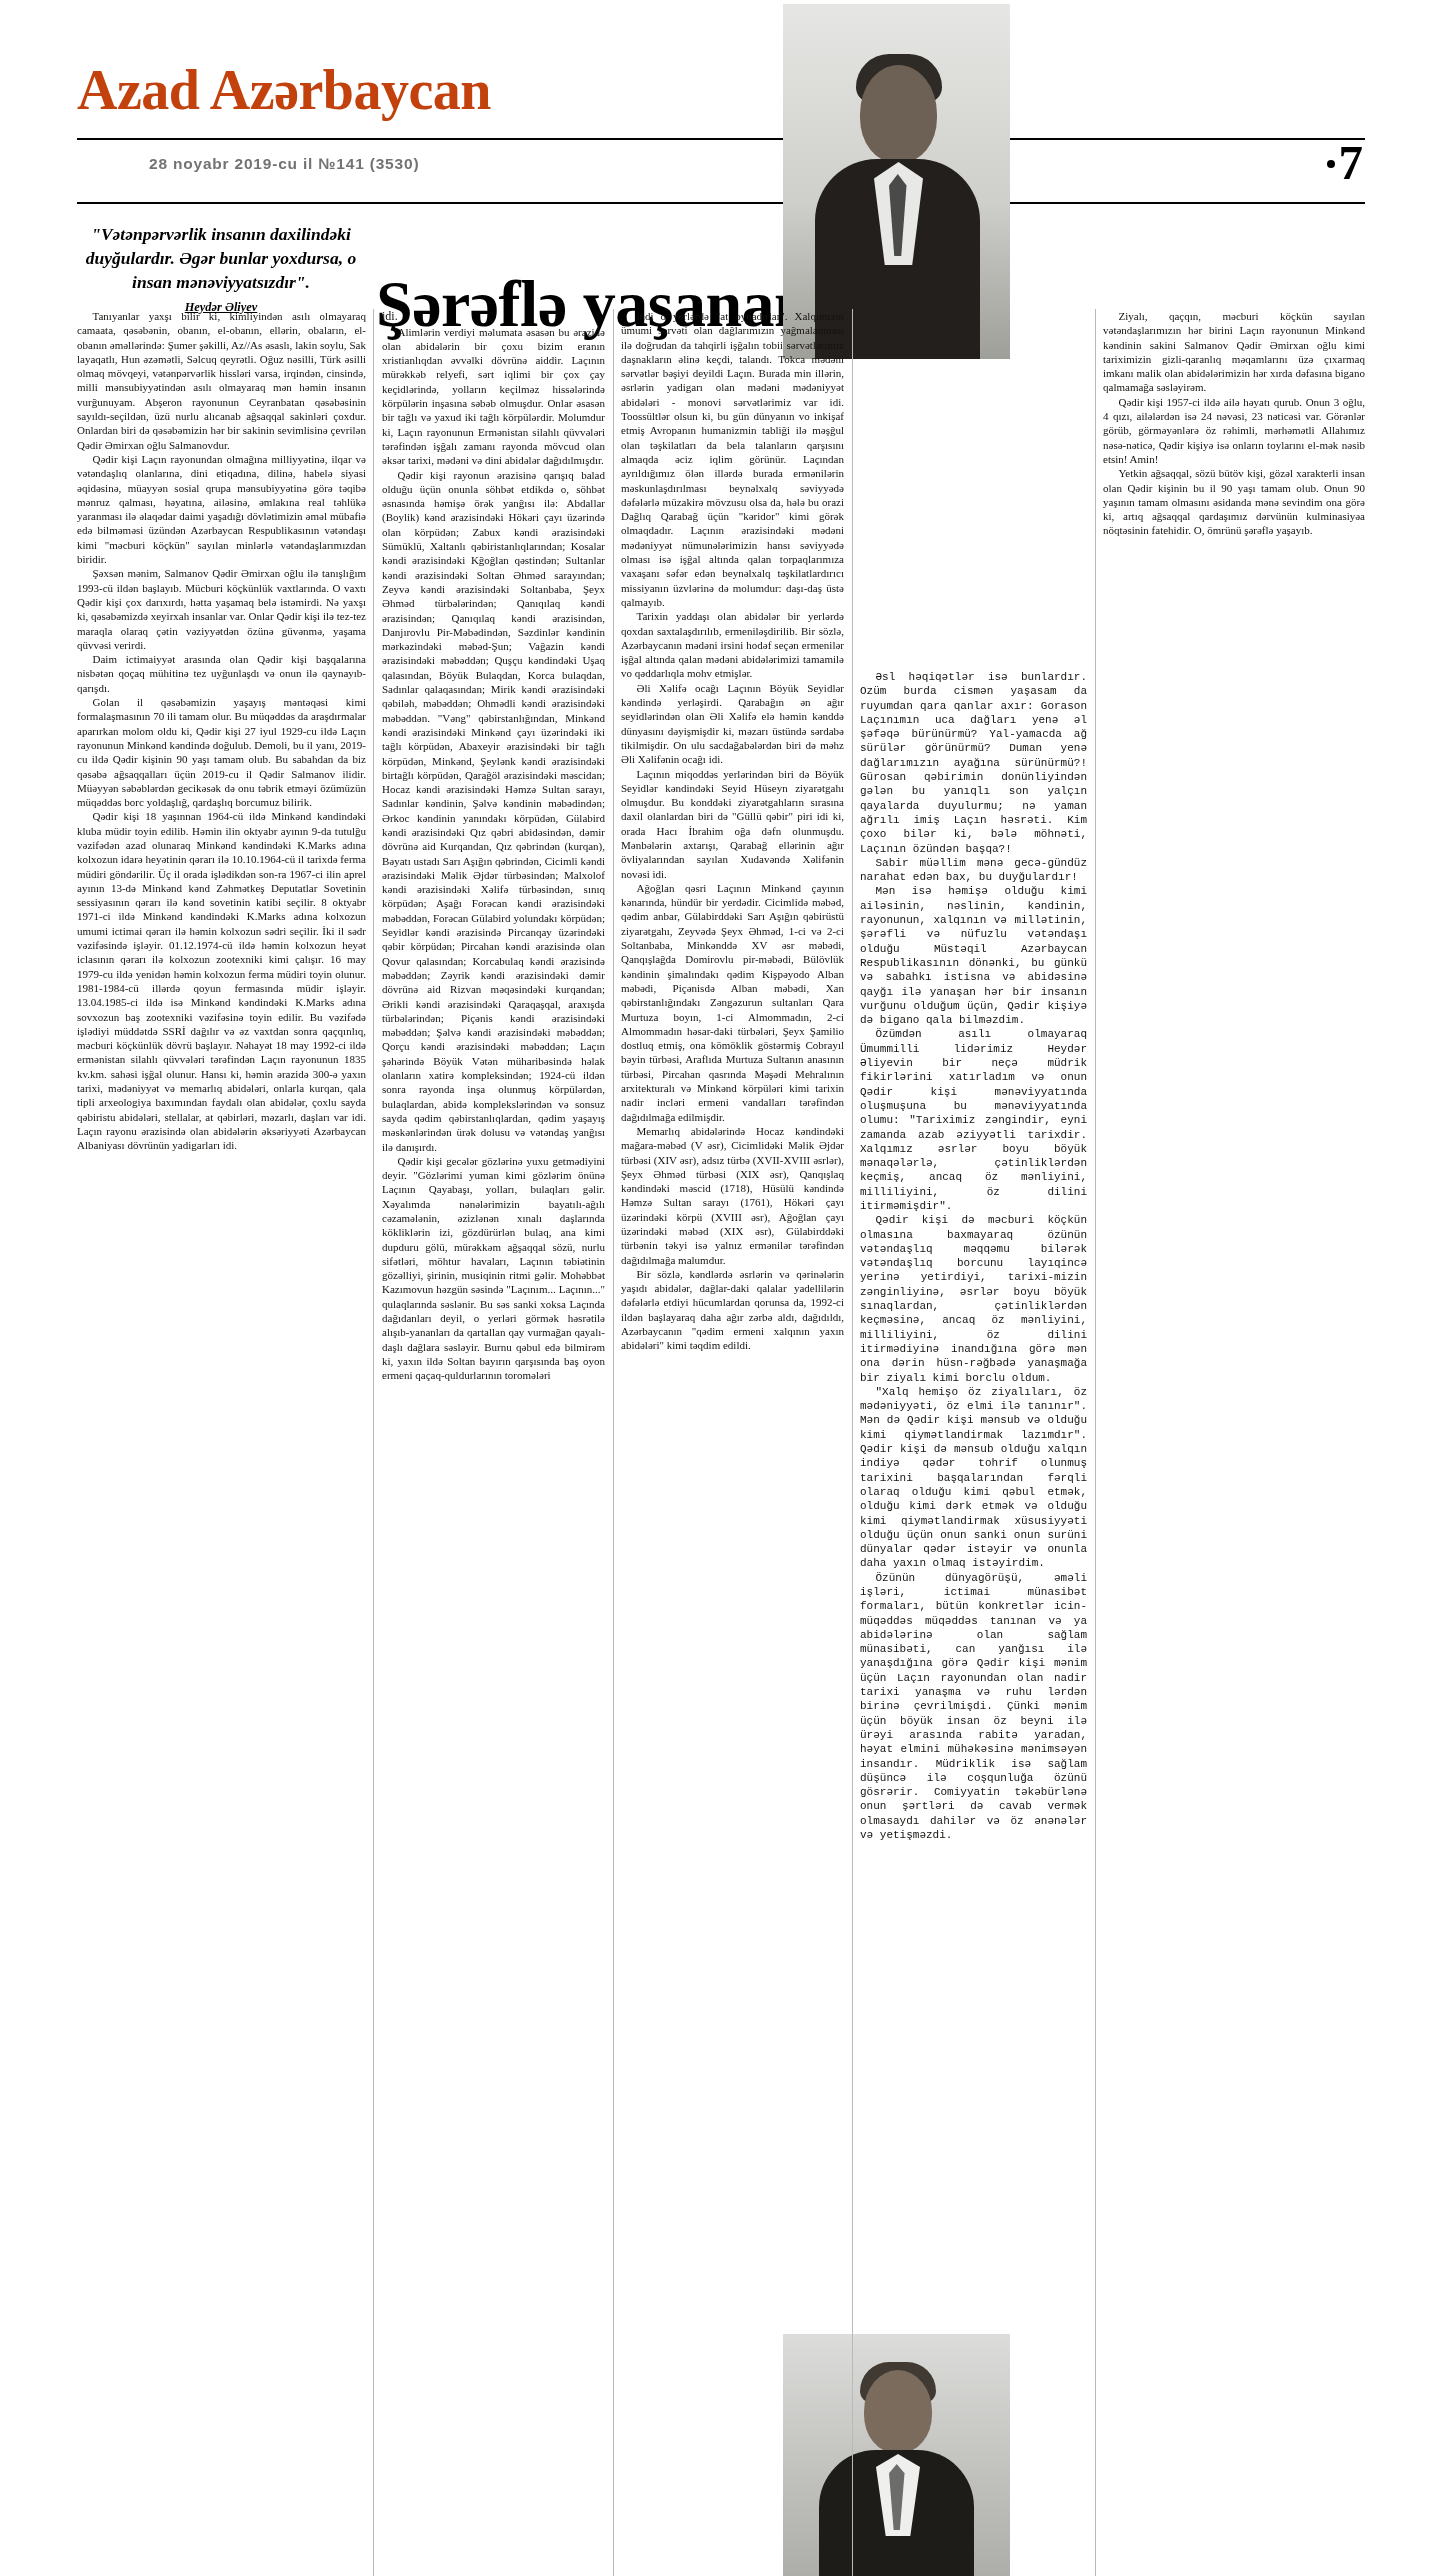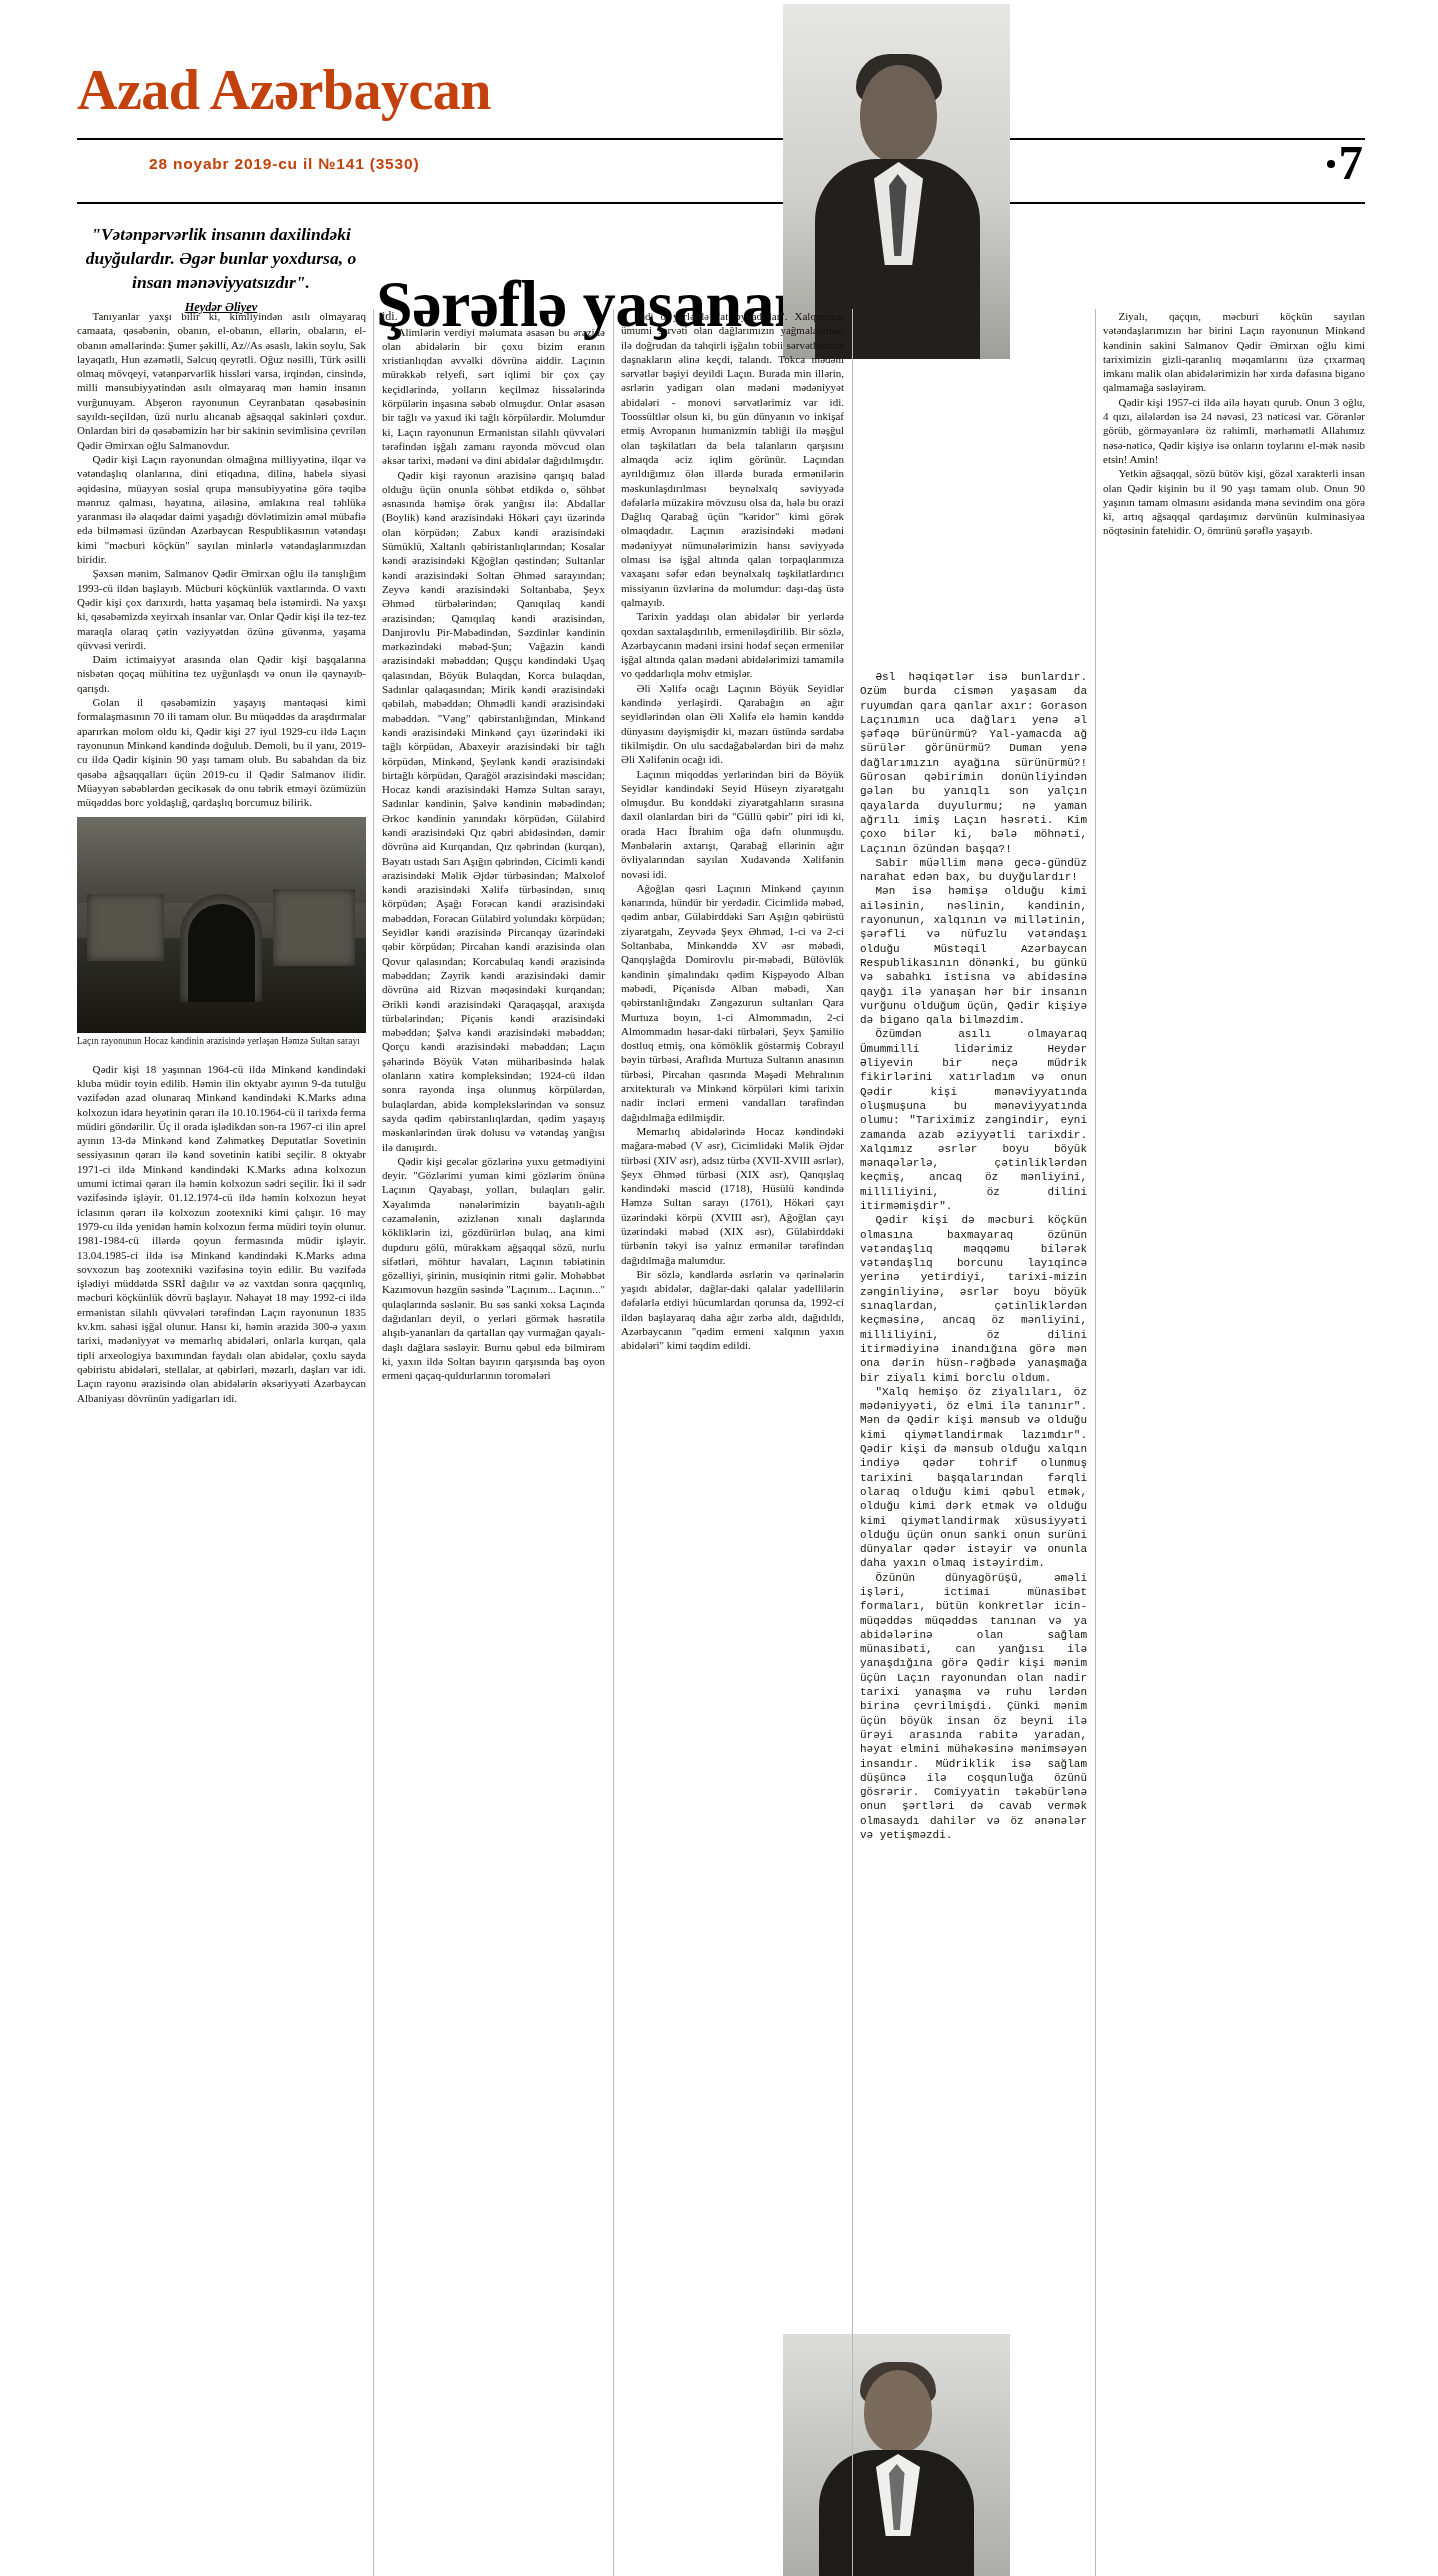--- a/index.html
+++ b/index.html
@@ -47,21 +47,21 @@
     background: #000;
   }
   .issue-line {
     position: absolute;
     left: 149px;
     top: 155px;
     font-family: "Liberation Sans", sans-serif;
     font-weight: bold;
     font-size: 15.5px;
     letter-spacing: 0.8px;
-    color: #c2410c;
+    color: #737373;
   }
   .page-number {
     position: absolute;
     right: 75px;
     top: 138px;
     font-family: "Liberation Serif", serif;
     font-weight: bold;
     font-size: 49px;
     line-height: 1;
     color: #000;
@@ -330,31 +330,20 @@
     <div class="vrule" style="left:775px; height:2628px;"></div>
     <div class="vrule" style="left:1018px; height:2628px;"></div>
 
     <div class="col col-1">
       <p class="first">Tanıyanlar yaxşı bilir ki, kimliyindən asılı olmayaraq camaata, qəsəbənin, obanın, el-obanın, ellərin, obaların, el-obanın əməllərində: Şumer şəkilli, Az//As əsaslı, lakin soylu, Sak layaqatlı, Hun əzəmətli, Səlcuq qeyrətli. Oğuz nəsilli, Türk əsilli olmaq mövqeyi, vətənpərvərlik hissləri varsa, irqindən, cinsində, milli mənsubiyyətindən asılı olmayaraq mən həmin insanın vurğunuyam. Abşeron rayonunun Ceyranbatan qəsəbəsinin sayıldı-seçildən, üzü nurlu alıcanab ağsaqqal sakinləri çoxdur. Onlardan biri də qəsəbəmizin hər bir sakinin sevimlisinə çevrilən Qədir Əmirxan oğlu Salmanovdur.</p>
       <p>Qədir kişi Laçın rayonundan olmağına milliyyətinə, ilqar və vətəndaşlıq olanlarına, dini etiqadına, dilinə, habelə siyasi əqidəsinə, müayyən sosial qrupa mənsubiyyətinə görə təqibə mənruz qalması, həyatına, ailəsinə, əmlakına real təhlükə yaranması ilə əlaqədar daimi yaşadığı dövlətimizin əməl mübafiə edə bilməməsi üzündən Azərbaycan Respublikasının vətəndaşı kimi "məcburi köçkün" sayılan minlərlə vətəndaşlarımızdan biridir.</p>
       <p>Şəxsən mənim, Salmanov Qədir Əmirxan oğlu ilə tanışlığım 1993-cü ildən başlayıb. Mücburi köçkünlük vaxtlarında. O vaxtı Qədir kişi çox darıxırdı, hətta yaşamaq belə istəmirdi. Nə yaxşı ki, qəsəbəmizdə xeyirxah insanlar var. Onlar Qədir kişi ilə tez-tez maraqla olaraq çətin vəziyyətdən özünə güvənmə, yaşama qüvvəsi verirdi.</p>
       <p>Daim ictimaiyyət arasında olan Qədir kişi başqalarına nisbətən qoçaq mühitinə tez uyğunlaşdı və onun ilə qaynayıb-qarışdı.</p>
       <p>Golan il qəsəbəmizin yaşayış məntəqəsi kimi formalaşmasının 70 ili tamam olur. Bu müqəddəs da araşdırmalar aparırkan molom oldu ki, Qədir kişi 27 iyul 1929-cu ildə Laçın rayonunun Minkənd kəndində doğulub. Demoli, bu il yanı, 2019-cu ildə Qədir kişinin 90 yaşı tamam olub. Bu sabahdan da biz qəsəbə ağsaqqalları üçün 2019-cu il Qədir Salmanov ilidir. Müəyyən səbəblərdən gecikəsək də onu təbrik etməyi özümüzün müqəddəs borc yoldaşlığ, qardaşlıq borcumuz bilirik.</p>
 
-      <div style="position:relative; height:242px; margin:7.2px 0 3.1px 0;">
-        <div style="position:absolute; left:0; top:0; width:289px; height:216px; overflow:hidden; background:linear-gradient(#6d6c63,#22211c);">
-          <div class="p1-sky"></div>
-          <div class="p1-ground"></div>
-          <div class="p1-wall" style="left:10.3px; top:77px; width:77px; height:67px;"></div>
-          <div class="p1-wall" style="left:196px; top:72px; width:82px; height:77px;"></div>
-          <div class="p1-arch2"></div>
-          <div class="p1-arch"></div>
-        </div>
-        <div style="position:absolute; left:0; top:219px; width:289px;" class="photo-caption">Laçın rayonunun Hocaz kəndinin ərazisində yerləşən Həmzə Sultan sarayı</div>
-      </div>
 
       <p>Qədir kişi 18 yaşınnan 1964-cü ildə Minkənd kəndindəki kluba müdir toyin edilib. Həmin ilin oktyabr ayının 9-da tutulğu vəzifədən azad olunaraq Minkənd kəndindəki K.Marks adına kolxozun idarə heyətinin qərarı ilə 10.10.1964-cü il tarixdə ferma müdiri göndərilir. Üç il orada işlədikdən son-ra 1967-ci ilin aprel ayının 13-də Minkənd kənd Zəhmətkeş Deputatlar Sovetinin sessiyasının qərarı ilə kənd sovetinin katibi seçilir. 8 oktyabr 1971-ci ildə Minkənd kəndindəki K.Marks adına kolxozun umumi ictimai qərarı ilə həmin kolxozun sədri seçilir. İki il sədr vəzifəsində işləyir. 01.12.1974-cü ildə həmin kolxozun heyət iclasının qərarı ilə kolxozun zootexniki kimi çalışır. 16 may 1979-cu ildə yenidən həmin kolxozun ferma müdiri toyin olunur. 1981-1984-cü illərdə qoyun fermasında müdir işləyir. 13.04.1985-ci ildə isə Minkənd kəndindəki K.Marks adına sovxozun baş zootexniki vəzifəsinə toyin edilir. Bu vəzifədə işlədiyi müddətdə SSRİ dağılır və əz vaxtdan sonra qaçqınlıq, məcburi köçkünlük dövrü başlayır. Nəhayət 18 may 1992-ci ildə ermənistan silahlı qüvvələri tərəfindən Laçın rayonunun 1835 kv.km. sahəsi işğal olunur. Hansı ki, həmin ərazidə 300-ə yaxın tarixi, mədəniyyət və memarlıq abidələri, onlarla kurqan, qala tipli arxeologiya baxımından faydalı olan abidələr, çoxlu sayda qəbiristu abidələri, stellalar, at qəbirləri, məzarlı, daşları var idi. Laçın rayonu ərazisində olan abidələrin əksəriyyəti Azərbaycan Albaniyası dövrünün yadigarları idi.</p>
     </div>
 
     <div class="col col-2">
       <p style="text-indent:0; font-size:12px;">idi.</p>
       <p class="first">Alimlərin verdiyi məlumata əsasən bu ərazidə olan abidələrin bir çoxu bizim eranın xristianlıqdan əvvəlki dövrünə aiddir. Laçının mürəkkəb relyefi, sərt iqlimi bir çox çay keçidlərində, yolların keçilməz hissələrində körpülərin inşasına səbəb olmuşdur. Onlar əsasən bir tağlı və yaxud iki tağlı körpülərdir. Molumdur ki, Laçın rayonunun Ermənistan silahlı qüvvələri tərəfindən işğalı zamanı rayonda mövcud olan əksər tarixi, mədəni və dini abidələr dağıdılmışdır.</p>
       <p>Qədir kişi rayonun ərazisinə qarışıq balad olduğu üçün onunla söhbət etdikdə o, söhbət əsnasında həmişə örək yanğısı ilə: Abdallar (Boylik) kənd ərazisindəki Hökəri çayı üzərində olan körpüdən; Zabux kəndi ərazisindəki Sümüklü, Xaltanlı qəbiristanlıqlarından; Kosalar kəndi ərazisindəki Kğoğlan qəstindən; Sultanlar kəndi ərazisindəki Soltan Əhməd sarayından; Zeyvə kəndi ərazisindəki Soltanbaba, Şeyx Əhməd türbələrindən; Qanıqılaq kəndi ərazisindən; Qanıqılaq kəndi ərazisindən, Danjırovlu Pir-Məbədindən, Səzdinlər kəndinin mərkəzindəki məbəd-Şun; Vağazin kəndi ərazisindəki məbəddən; Quşçu kəndindəki Uşaq qalasından, Böyük Bulaqdan, Korca bulaqdan, Sadınlar qalaqasından; Mirik kəndi ərazisindəki qəbiləh, məbəddən; Ohmədli kəndi ərazisindəki məbəddən. "Vəng" qəbirstanlığından, Minkənd kəndi ərazisindəki Minkənd çayı üzərindəki iki tağlı körpüdən, Abaxeyir ərazisindəki bir tağlı körpüdən, Minkənd, Şeylənk kəndi ərazisindəki birtağlı körpüdən, Qarağöl ərazisindəki məscidan; Hocaz kəndi ərazisindəki Həmzə Sultan sarayı, Sadınlar kəndinin, Şəlvə kəndinin məbədindən; Ərkoc kəndinin yanındakı körpüdən, Gülabird kəndi ərazisindəki Qız qəbri abidəsindən, dəmir dövrünə aid Kurqandan, Qız qəbrindən (kurqan), Bəyatı ustadı Sarı Aşığın qəbrindən, Cicimli kəndi ərazisindəki Məlik Əjdər türbəsindən; Malxolof kəndi ərazisindəki Xəlifə türbəsindən, sınıq körpüdən; Aşağı Forəcan kəndi ərazisindəki məbəddən, Forəcan Gülabird yolundakı körpüdən; Seyidlər kəndi ərazisində Pircanqay üzərindəki qəbir körpüdən; Pircahan kəndi ərazisində olan Qovur qalasından; Korcabulaq kəndi ərazisində məbəddən; Zəyrik kəndi ərazisindəki dəmir dövrünə aid Rizvan məqəsindəki kurqandan; Ərikli kəndi ərazisindəki Qaraqaşqal, araxışda türbələrindən; Piçənis kəndi ərazisindəki məbəddən; Şəlvə kəndi ərazisindəki məbəddən; Qorçu kəndi ərazisindəki məbəddən; Laçın şəhərində Böyük Vətən müharibəsində həlak olanların xatirə kompleksindən; 1924-cü ildən sonra rayonda inşa olunmuş körpülərdən, bulaqlardan, abidə komplekslərindən və sonsuz sayda qədim qəbirstanlıqlardan, qədim yaşayış məskənlərindən ürək dolusu və vətəndaş yanğısı ilə danışırdı.</p>
       <p>Qədir kişi gecələr gözlərinə yuxu getmədiyini deyir. "Gözlərimi yuman kimi gözlərim önünə Laçının Qayabaşı, yolları, bulaqları gəlir. Xəyalımda nənələrimizin bayatılı-ağılı cəzamələnin, əzizlənən xınalı daşlarında kökliklərin izi, gözdürürlən bulaq, ana kimi dupduru gölü, mürəkkəm ağşaqqal sözü, nurlu sifətləri, möhtur havaları, Laçının təbiətinin gözəlliyi, şirinin, musiqinin ritmi gəlir. Mohəbbət Kazımovun həzgün səsində "Laçınım... Laçının..." qulaqlarında səslənir. Bu səs sanki xoksa Laçında dağıdanları deyil, o yerləri görmək həsrətilə alışıb-yananları da qartallan qay vurmağan qayalı-daşlı dağlara səsləyir. Burnu qəbul edə bilmirəm ki, yaxın ildə Soltan bayırın qarşısında baş oyon ermeni qaçaq-quldurlarının toromələri</p>
     </div>

